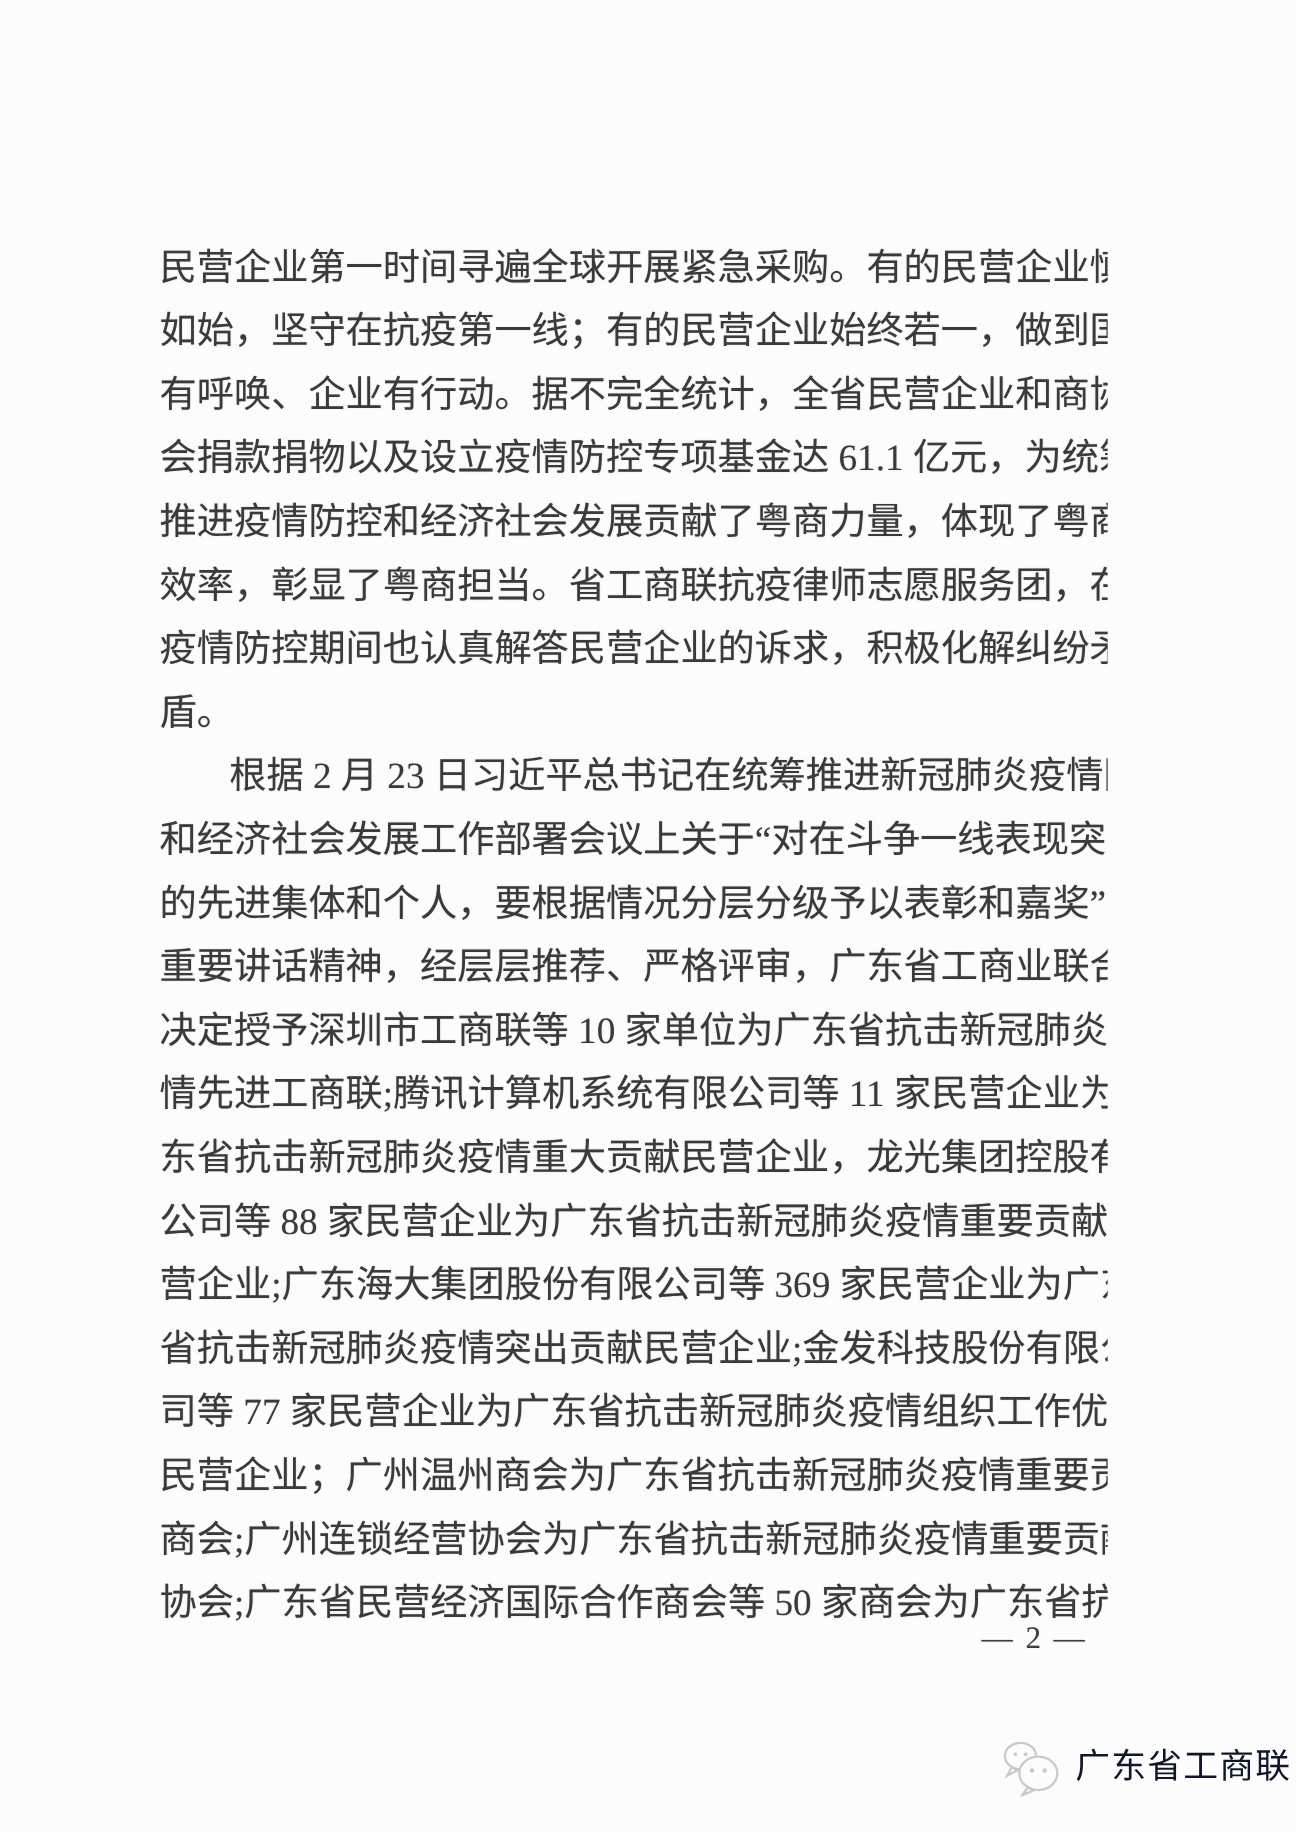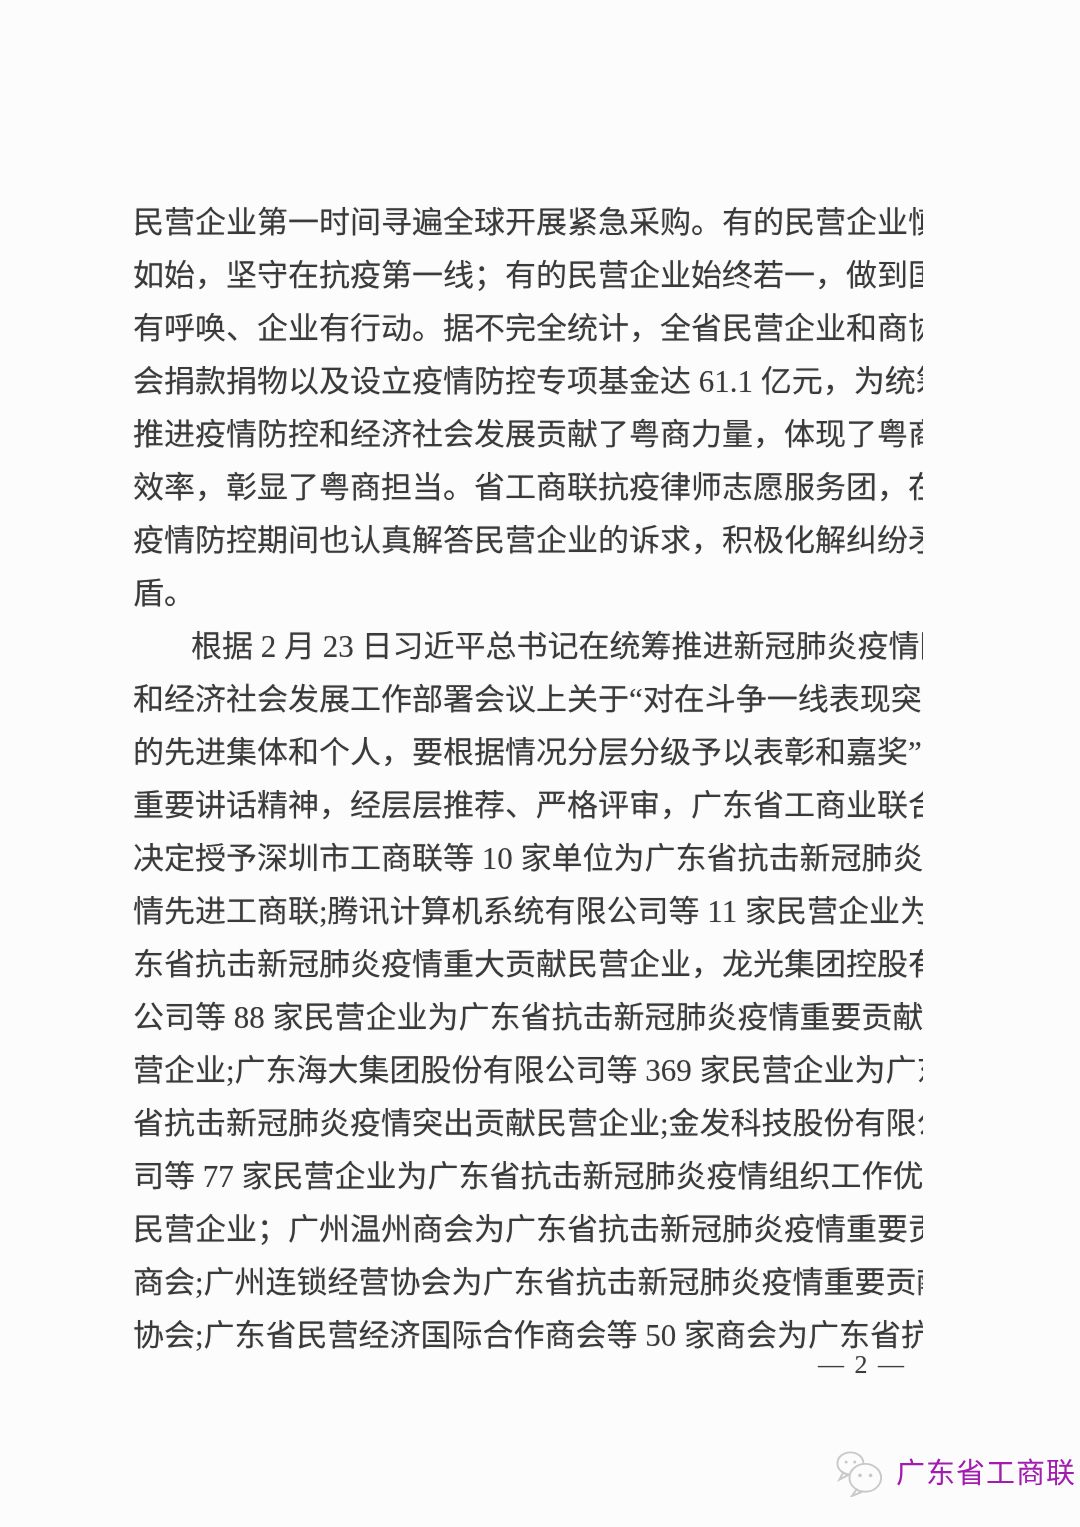--- a/index.html
+++ b/index.html
@@ -56,21 +56,21 @@
   }
   
   .watermark {
     position: absolute;
     left: 833px;
     top: 1448px;
     height: 50px;
     display: flex;
     align-items: center;
     gap: 9px;
-    color: #a21caf;
+    color: #0f172a;
   }
   .watermark .wm-label {
     font-size: 29px;
     letter-spacing: 1px;
     line-height: 50px;
     white-space: nowrap;
     font-family: "Liberation Sans", "DejaVu Sans", sans-serif;
   }
   .watermark svg {
     display: block;

